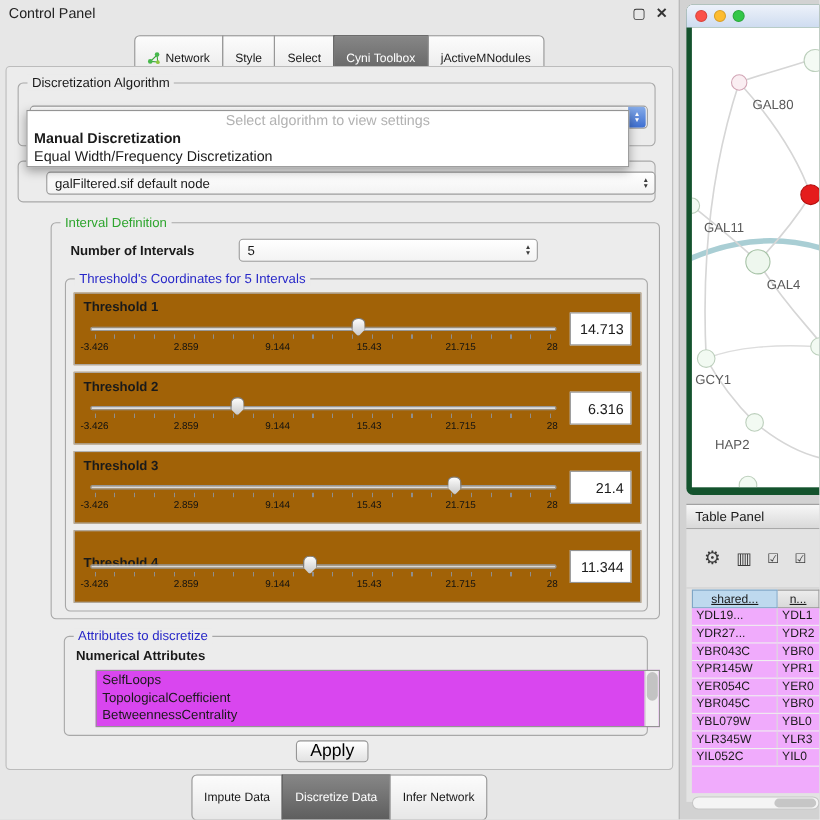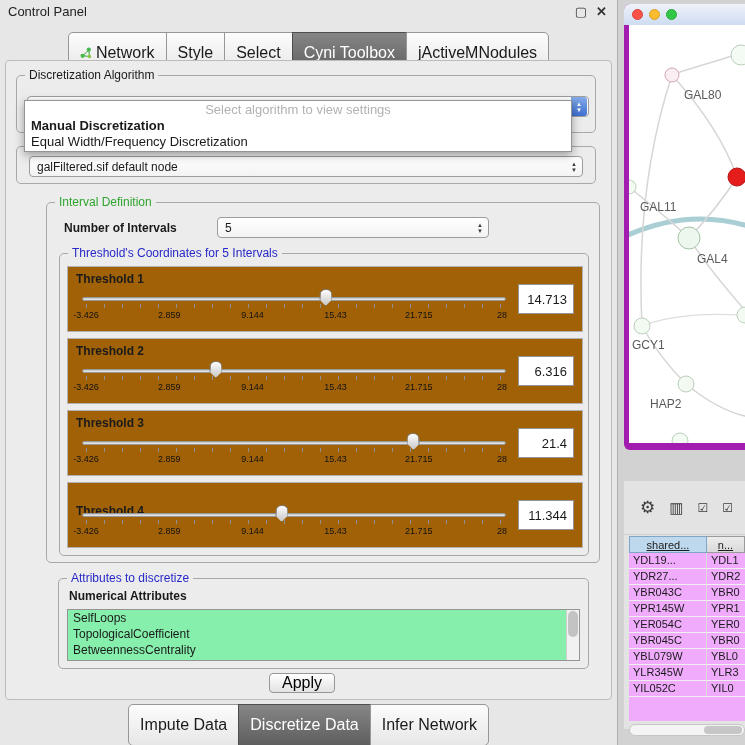--- a/index.html
+++ b/index.html
@@ -8,21 +8,21 @@
   .root { position:relative; width:745px; height:745px; }
 
   
   .control-window { position:absolute; left:0; top:0; width:618px; height:745px; background:#e7e7e7; border-right:1px solid #b0b0b0; }
   .titlebar { height:22px; display:flex; align-items:center; padding:0 10px 0 8px; font-size:13px; color:#222; }
   .tb-icons { margin-left:auto; display:flex; gap:9px; font-size:13px; color:#333; }
   .tb-icons span { cursor:default; }
   .tb-icons .close { font-weight:bold; }
 
   .top-tabs { position:absolute; top:32px; left:0; width:618px; display:flex; justify-content:center; }
-  .tab { display:flex; align-items:center; gap:4px; border:1px solid #979797; background:linear-gradient(#fcfcfc,#e7e7e7); padding:20px 11px; font-size:16px; margin-left:-1px; height:22px; white-space:nowrap; }
+  .tab { display:flex; align-items:center; gap:4px; border:1px solid #979797; background:linear-gradient(#fcfcfc,#e7e7e7); padding:20px 11px; font-size:11px; margin-left:-1px; height:22px; white-space:nowrap; }
   .tab:first-child { border-radius:5px 0 0 5px; }
   .tab:last-child { border-radius:0 5px 5px 0; }
   .tab.selected { background:linear-gradient(#868686,#5e5e5e); color:#fff; border-color:#4e4e4e; }
 
   .content { position:absolute; left:5px; top:60px; width:607px; height:640px; background:#ececec; border:1px solid #bcbcbc; border-radius:4px; }
 
   .group { position:absolute; border:1px solid #a8a8a8; border-radius:5px; }
   .group-label { position:absolute; top:-8px; left:8px; background:#ececec; padding:0 4px; font-size:12px; white-space:nowrap; }
   .lbl-green { color:#2fa52f; }
   .lbl-blue { color:#2828c8; }
@@ -41,31 +41,31 @@
   .threshold-box { position:absolute; left:7px; width:516px; height:66px; border:1px solid #b2b2b2; background:#a16207; }
   .value-box { position:absolute; right:8px; top:17px; width:56px; height:30px; background:#fff; border:1px solid #949494; font-size:13px; display:flex; align-items:center; justify-content:flex-end; padding-right:6px; }
   .slider { position:absolute; left:14px; right:76px; top:22px; height:40px; }
   .track { position:absolute; left:0; right:0; top:8px; height:4px; background:linear-gradient(#c4c4c4,#ececec); border:1px solid #979797; border-radius:2px; }
   .ticks { position:absolute; left:4px; right:4px; top:15px; height:4px; background-image:repeating-linear-gradient(to right,#8f8f8f 0,#8f8f8f 1px,transparent 1px,transparent 18px); }
   .scale { position:absolute; left:4px; right:4px; top:21px; height:11px; font-size:9px; color:#111; }
   .scale span { position:absolute; transform:translateX(-50%); white-space:nowrap; }
   .rail { position:absolute; left:6px; right:6px; top:0; height:18px; }
   .thumb { position:absolute; top:0; width:13px; height:17px; transform:translateX(-50%); background:linear-gradient(#fdfdfd,#c9c9c9); border:1px solid #7d7d7d; border-radius:6px 6px 2px 2px; clip-path:polygon(0 0,100% 0,100% 60%,50% 100%,0 60%); }
 
-  .listbox { position:absolute; background:#86efac; border:1px solid #949494; overflow:hidden; }
+  .listbox { position:absolute; background:#d946ef; border:1px solid #949494; overflow:hidden;margin-left:20px; }
   .list-item { font-size:12px; line-height:16px; padding:0 5px; white-space:nowrap; }
   .vscroll { position:absolute; right:0; top:0; bottom:0; width:13px; background:#f1f1f1; border-left:1px solid #cfcfcf; }
   .vthumb { position:absolute; left:1px; right:1px; top:1px; height:26px; background:#c3c3c3; border-radius:6px; }
 
   .apply-btn { position:absolute; left:263px; top:612px; width:66px; height:20px; background:linear-gradient(#ffffff,#e2e2e2); border:1px solid #969696; border-radius:4px; display:flex; align-items:center; justify-content:center; font-size:16px; }
 
   .bottom-tabs { position:absolute; top:704px; left:0; width:618px; display:flex; justify-content:center; }
 
   
-  .net-window { position:absolute; left:624px; top:4px; width:121px; height:446px; background:#a21caf; border-radius:6px 0 0 6px; }
+  .net-window { position:absolute; left:624px; top:4px; width:121px; height:446px; background:#14532d; border-radius:6px 0 0 6px; }
   .net-titlebar { height:21px; background:linear-gradient(#eef2fa,#cedcf0); border-radius:6px 0 0 0; display:flex; align-items:center; gap:6px; padding-left:8px; }
   .light { width:11px; height:11px; border-radius:50%; }
   .light.red { background:#fb5149; border:1px solid #d8443d; }
   .light.yellow { background:#fdbc30; border:1px solid #d8a028; }
   .light.green { background:#33c748; border:1px solid #2aa83c; }
   .net-canvas { position:absolute; left:5px; top:21px; right:0; bottom:7px; background:#ffffff; overflow:hidden; }
   .net-canvas svg text { font-family:"Liberation Sans",sans-serif; font-size:12px; fill:#5a5a5a; }
 
   .table-panel-bar { position:absolute; left:624px; top:458px; width:121px; height:23px; background:linear-gradient(#f7f7f7,#d9d9d9); border-top:1px solid #9c9c9c; border-bottom:1px solid #a8a8a8; display:flex; align-items:center; padding-left:8px; font-size:12px; }
 
@@ -138,21 +138,21 @@
 
         <div class="popup">
           <div class="popup-hint">Select algorithm to view settings</div>
           <div class="popup-item bold">Manual Discretization</div>
           <div class="popup-item">Equal Width/Frequency Discretization</div>
         </div>
       </div>
 
       <div class="group" style="left:10px; top:85px; width:580px; height:38px;">
         <span class="group-label">Table Data</span>
-        <div class="combo" style="left:12px; top:9px; width:554px;text-align:right;">
+        <div class="combo" style="left:25px; top:9px; width:554px;text-align:right;">
           <span>galFiltered.sif default node</span>
           <span class="arrows">
             <span>▲</span>
             <span>▼</span>
           </span>
         </div>
       </div>
 
       <div class="group" style="left:40px; top:141px; width:554px; height:361px;">
         <span class="group-label lbl-green">Interval Definition</span>
@@ -312,20 +312,23 @@
 
         <text x="55" y="74">GAL80</text>
         <text x="11" y="186">GAL11</text>
         <text x="68" y="238">GAL4</text>
         <text x="3" y="324">GCY1</text>
         <text x="21" y="383">HAP2</text>
       </svg>
     </div>
   </div>
 
+  <div class="table-panel-bar">
+    <span>Table Panel</span>
+  </div>
 
   <div class="table-window">
     <div class="tbl-toolbar">
       <span class="icon-gear">⚙</span>
       <span class="icon-columns">▥</span>
       <span class="icon-check">☑</span>
       <span class="icon-check">☑</span>
     </div>
     <div class="tbl-header">
       <div class="hcell first">shared...</div>

